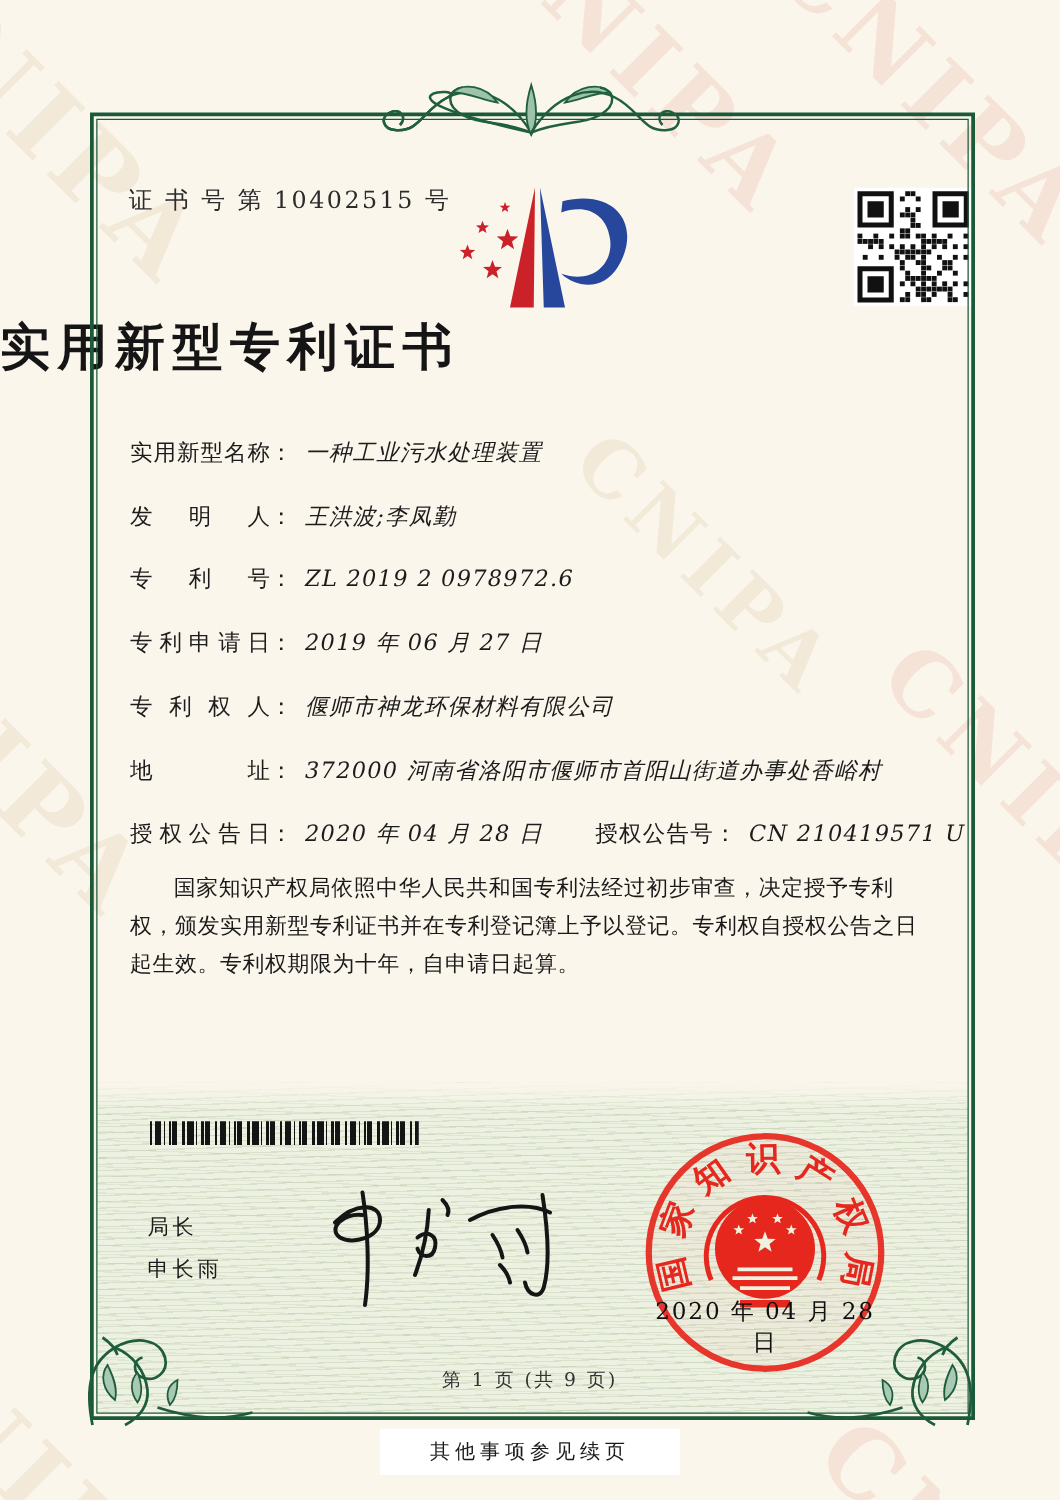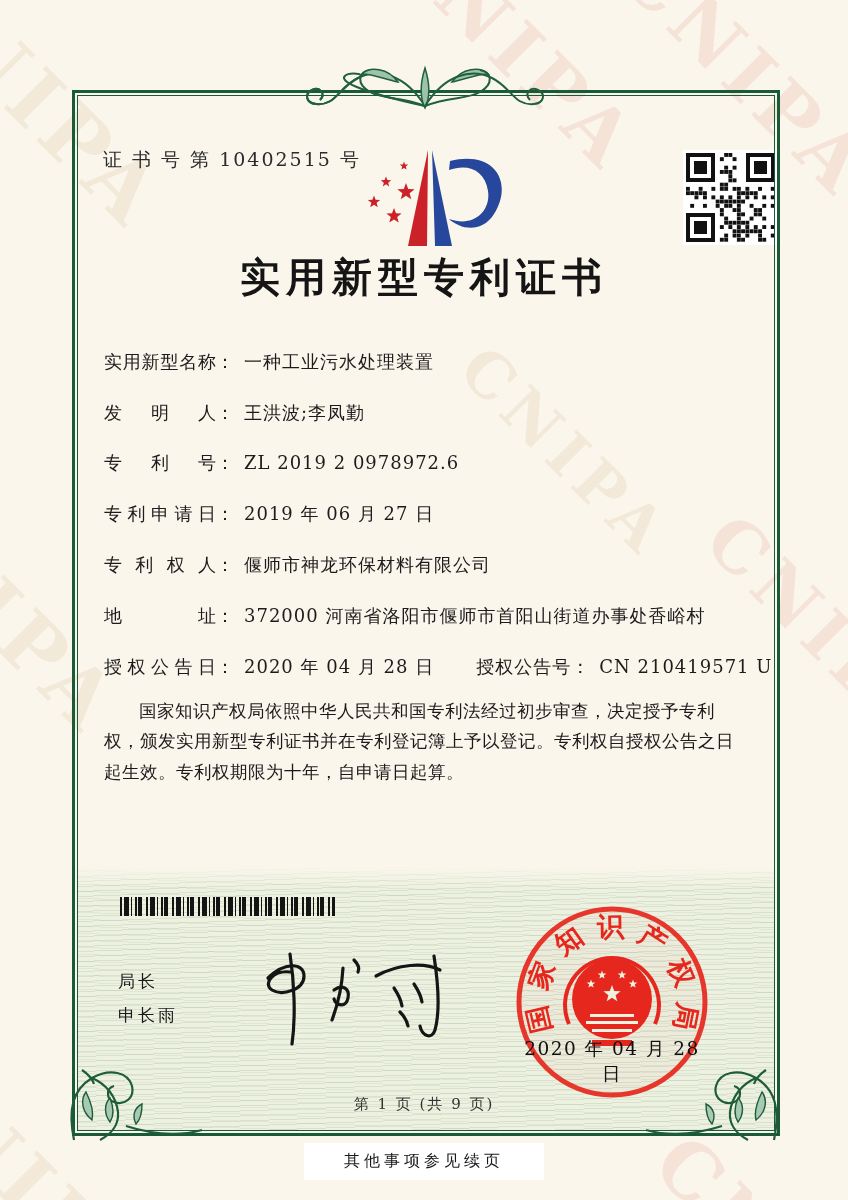--- a/index.html
+++ b/index.html
@@ -38,31 +38,31 @@
   }
   
   .cert-no{
     position:absolute; left:103px; top:147px; z-index:3;
     font-size:19px; letter-spacing:2px; color:#2b2b2b;
   }
   .logo{ position:absolute; left:342px; top:144px; z-index:3; }
   .qr{ position:absolute; left:683px; top:150px; z-index:3; }
   .title{
     position:absolute; left:0; top:250px; width:100%; z-index:3;
-    text-align:center; font-size:40px; font-weight:bold; letter-spacing:6px; color:#151515;
+    font-size:40px; font-weight:bold; letter-spacing:6px; color:#151515;
   }
   
   .fields{ position:absolute; left:104px; top:350px; width:660px; z-index:3; font-size:18px; }
   .frow{ position:absolute; left:0; white-space:nowrap; }
   .flabel{
     display:inline-block; width:112px; text-align:justify;
     text-align-last:justify; -moz-text-align-last:justify; color:#1c1c1c;
   }
   .fcolon{ color:#1c1c1c; }
-  .fvalue{ margin-left:10px; letter-spacing:1px; color:#1c1c1c; }
+  .fvalue{ margin-left:10px; letter-spacing:1px; color:#1c1c1c;font-style:italic; }
   .flabel2{ margin-left:42px; letter-spacing:1px; color:#1c1c1c;margin-top:44px; }
   
   .paras{ position:absolute; left:104px; top:696px; width:646px; z-index:3; }
   .paras p{
     margin:0; text-indent:2em; font-size:17.5px; line-height:1.74;
     letter-spacing:.5px; color:#1a1a1a;
   }
   
   .barcode{
     position:absolute; left:120px; top:897px; width:215px; height:19px; z-index:3;

